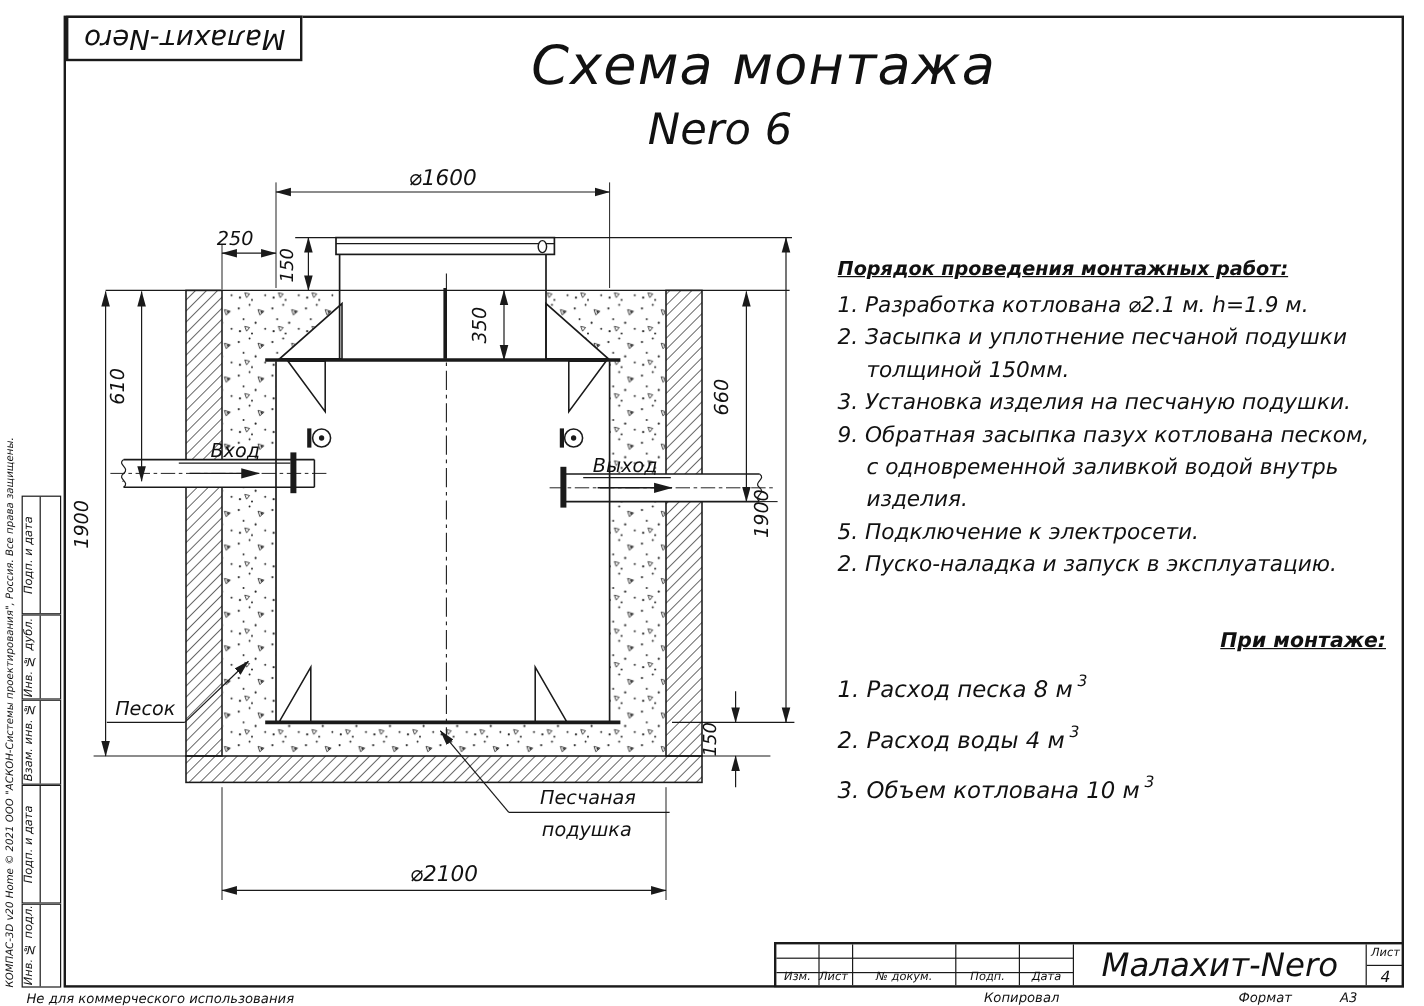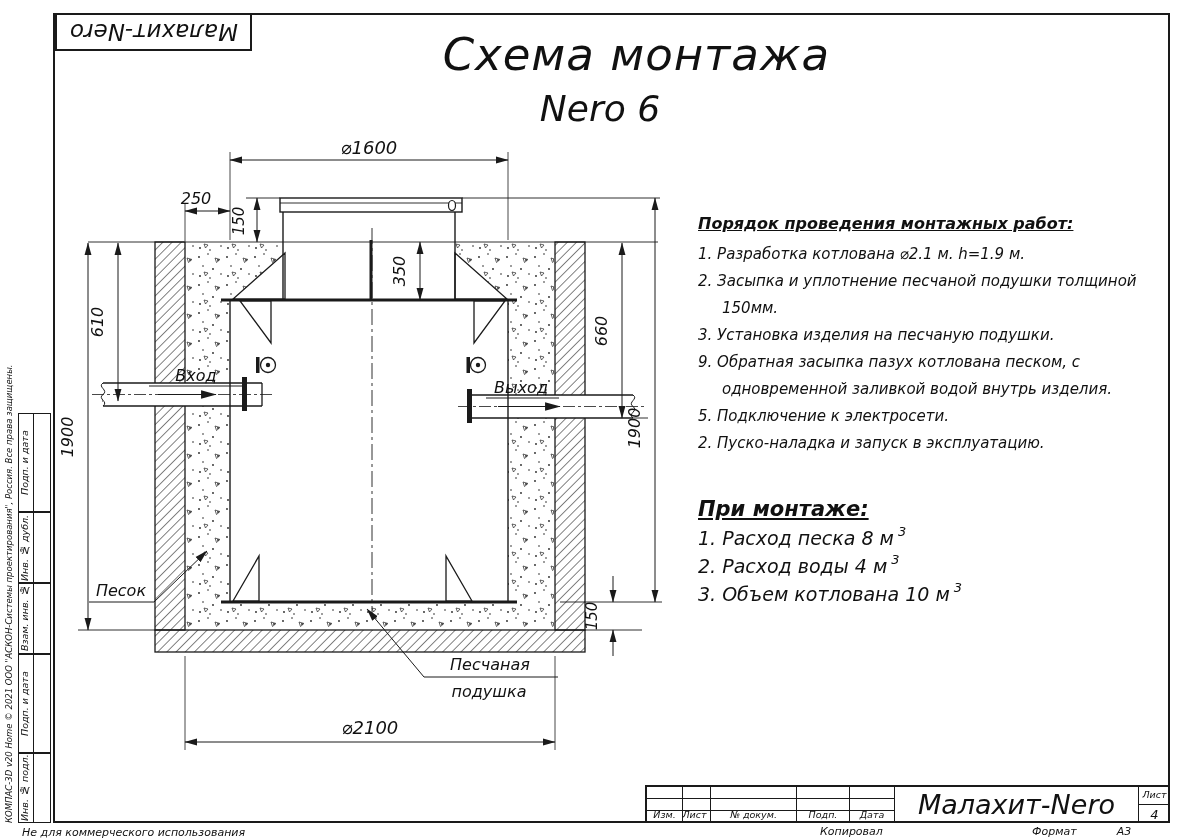--- a/index.html
+++ b/index.html
@@ -14,23 +14,23 @@
            align-items:center;justify-content:center;background:#fff;}
   .logoBox span{display:inline-block;transform:rotate(180deg);font-size:23px;font-style:italic;}
   
   .title1{position:absolute;left:370px;top:28px;width:460px;text-align:right;
           font-size:45px;font-style:italic;letter-spacing:1px;}
   .title2{position:absolute;left:370px;top:88px;width:460px;text-align:center;
           font-size:36px;font-style:italic;}
   
   .instr{position:absolute;left:698px;top:214px;width:457px;font-style:italic;}
   .instrHead{font-size:16px;font-weight:bold;text-decoration:underline;margin-bottom:8px;}
-  .instrItem{font-size:15px;line-height:27px;padding-left:24px;text-indent:-24px;}
-  .montHead{font-size:21px;font-weight:bold;text-decoration:underline;margin-top:40px;}
-  .montItem{font-size:19px;margin-top:3px;}
+  .instrItem{font-size:18px;line-height:27px;padding-left:24px;text-indent:-24px;}
+  .montHead{font-size:17px;font-weight:bold;text-decoration:underline;margin-top:40px;text-align:right;}
+  .montItem{font-size:19px;margin-top:17px;}
   .montItem sup{font-size:13px;margin-left:4px;vertical-align:9px;}
   
   .tb{position:absolute;left:645px;top:785px;width:525px;height:38px;
       border:2px solid #1a1a1a;box-sizing:border-box;background:#fff;}
   .tbCol{position:absolute;top:0;height:100%;border-right:1.2px solid #1a1a1a;box-sizing:border-box;}
   .tbColLabel{position:absolute;bottom:0;left:0;width:100%;text-align:center;
               font-size:9.5px;font-style:italic;line-height:12px;}
   .tbRowline{position:absolute;left:0;width:248px;border-top:1.2px solid #1a1a1a;}
   .tbMain{position:absolute;left:248px;top:0;width:243px;height:100%;display:flex;
           align-items:center;justify-content:center;font-size:27px;font-style:italic;}

